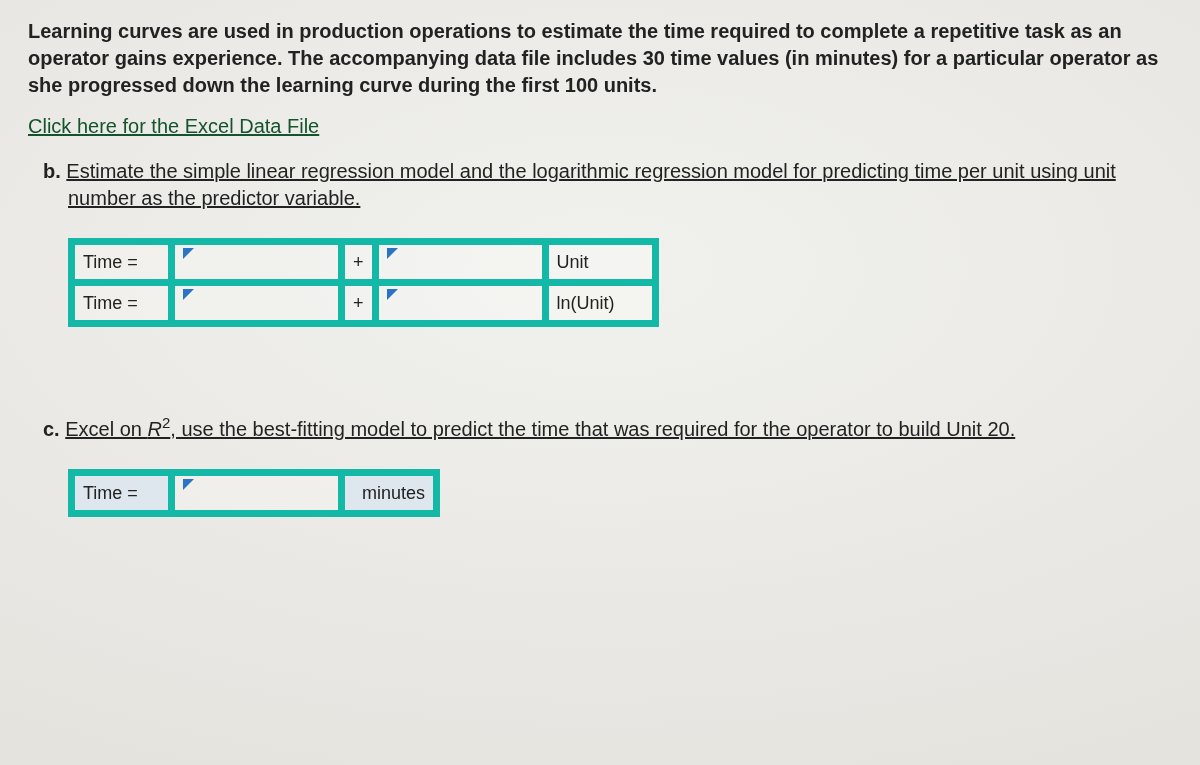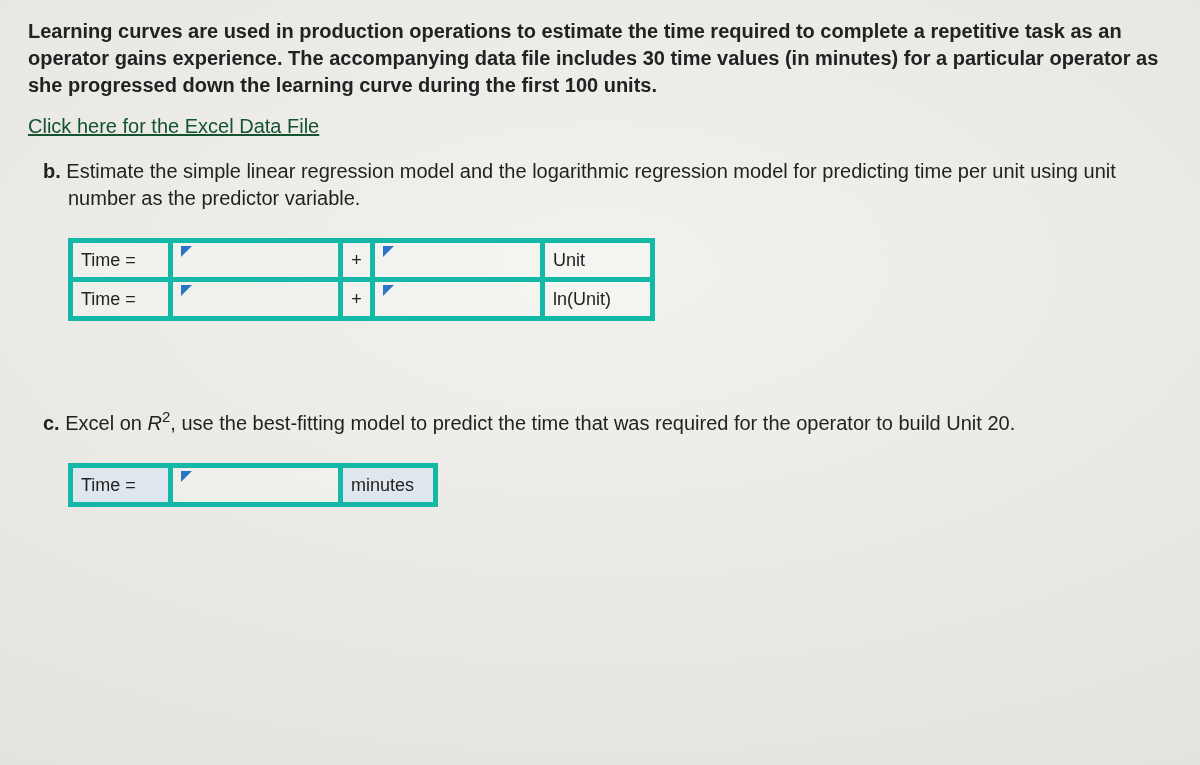--- a/index.html
+++ b/index.html
@@ -30,44 +30,45 @@
     padding-left: 40px;
     margin-bottom: 22px;
   }
   .part-label {
     font-weight: bold;
     margin-left: -25px;
     display: inline;
   }
   .part-text {
     display: inline;
+    text-decoration: underline;
   }
   .note {
     font-weight: bold;
   }
   .table-wrap {
     margin-top: 26px;
     margin-bottom: 26px;
   }
   table.eq {
     border-collapse: collapse;
   }
   table.eq td {
-    border: 5px solid #14b8a6;
+    border: 7px solid #14b8a6;
     padding: 3px 8px;
     font-size: 18px;
     vertical-align: middle;
     height: 30px;
     background: rgba(255,255,255,0.25);
   }
   td.lbl { width: 100px; }
   td.inpcell { width: 170px; padding: 0; border: 1px solid #444; }
   td.plus { width: 32px; text-align: center; }
   td.predictor { width: 110px; margin-top: 31px; }
-  td.unit-lbl { width: 95px; }
+  td.unit-lbl { width: 95px; text-align: right; }
   .inp-wrap {
     position: relative;
     width: 100%;
     height: 100%;
     min-height: 28px;
   }
   .inp-wrap input {
     width: 100%;
     height: 28px;
     border: none;

